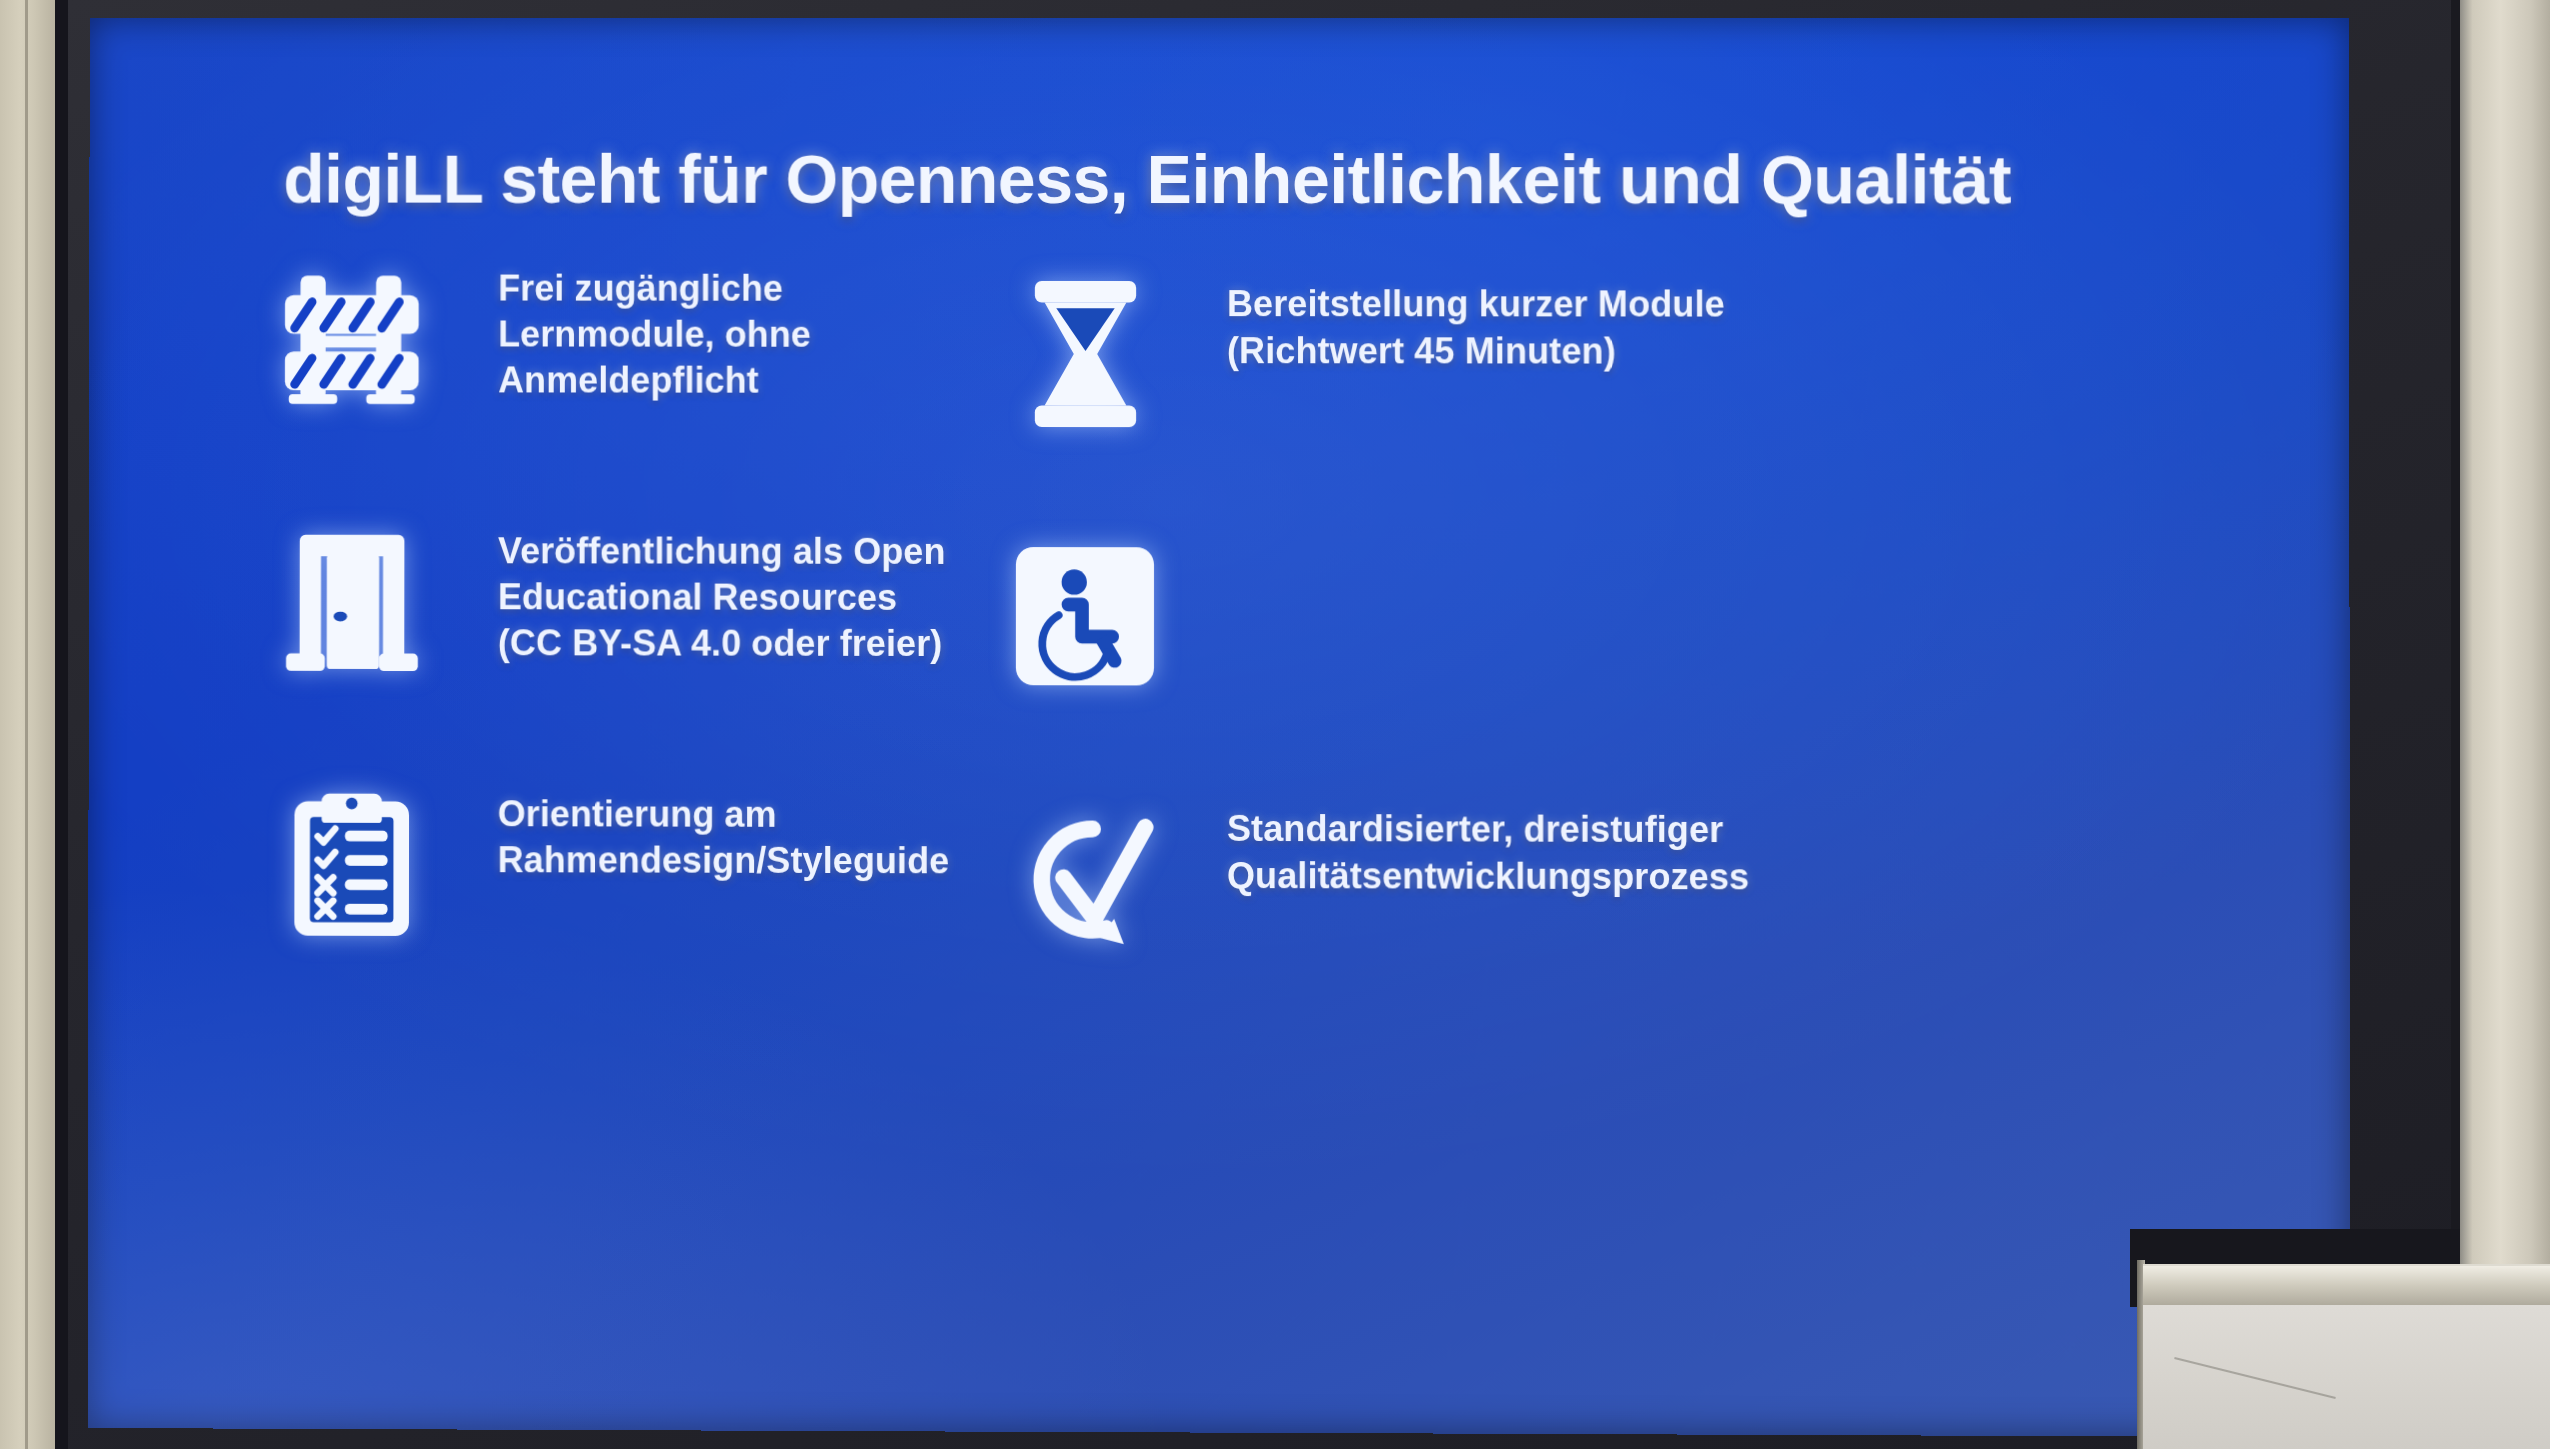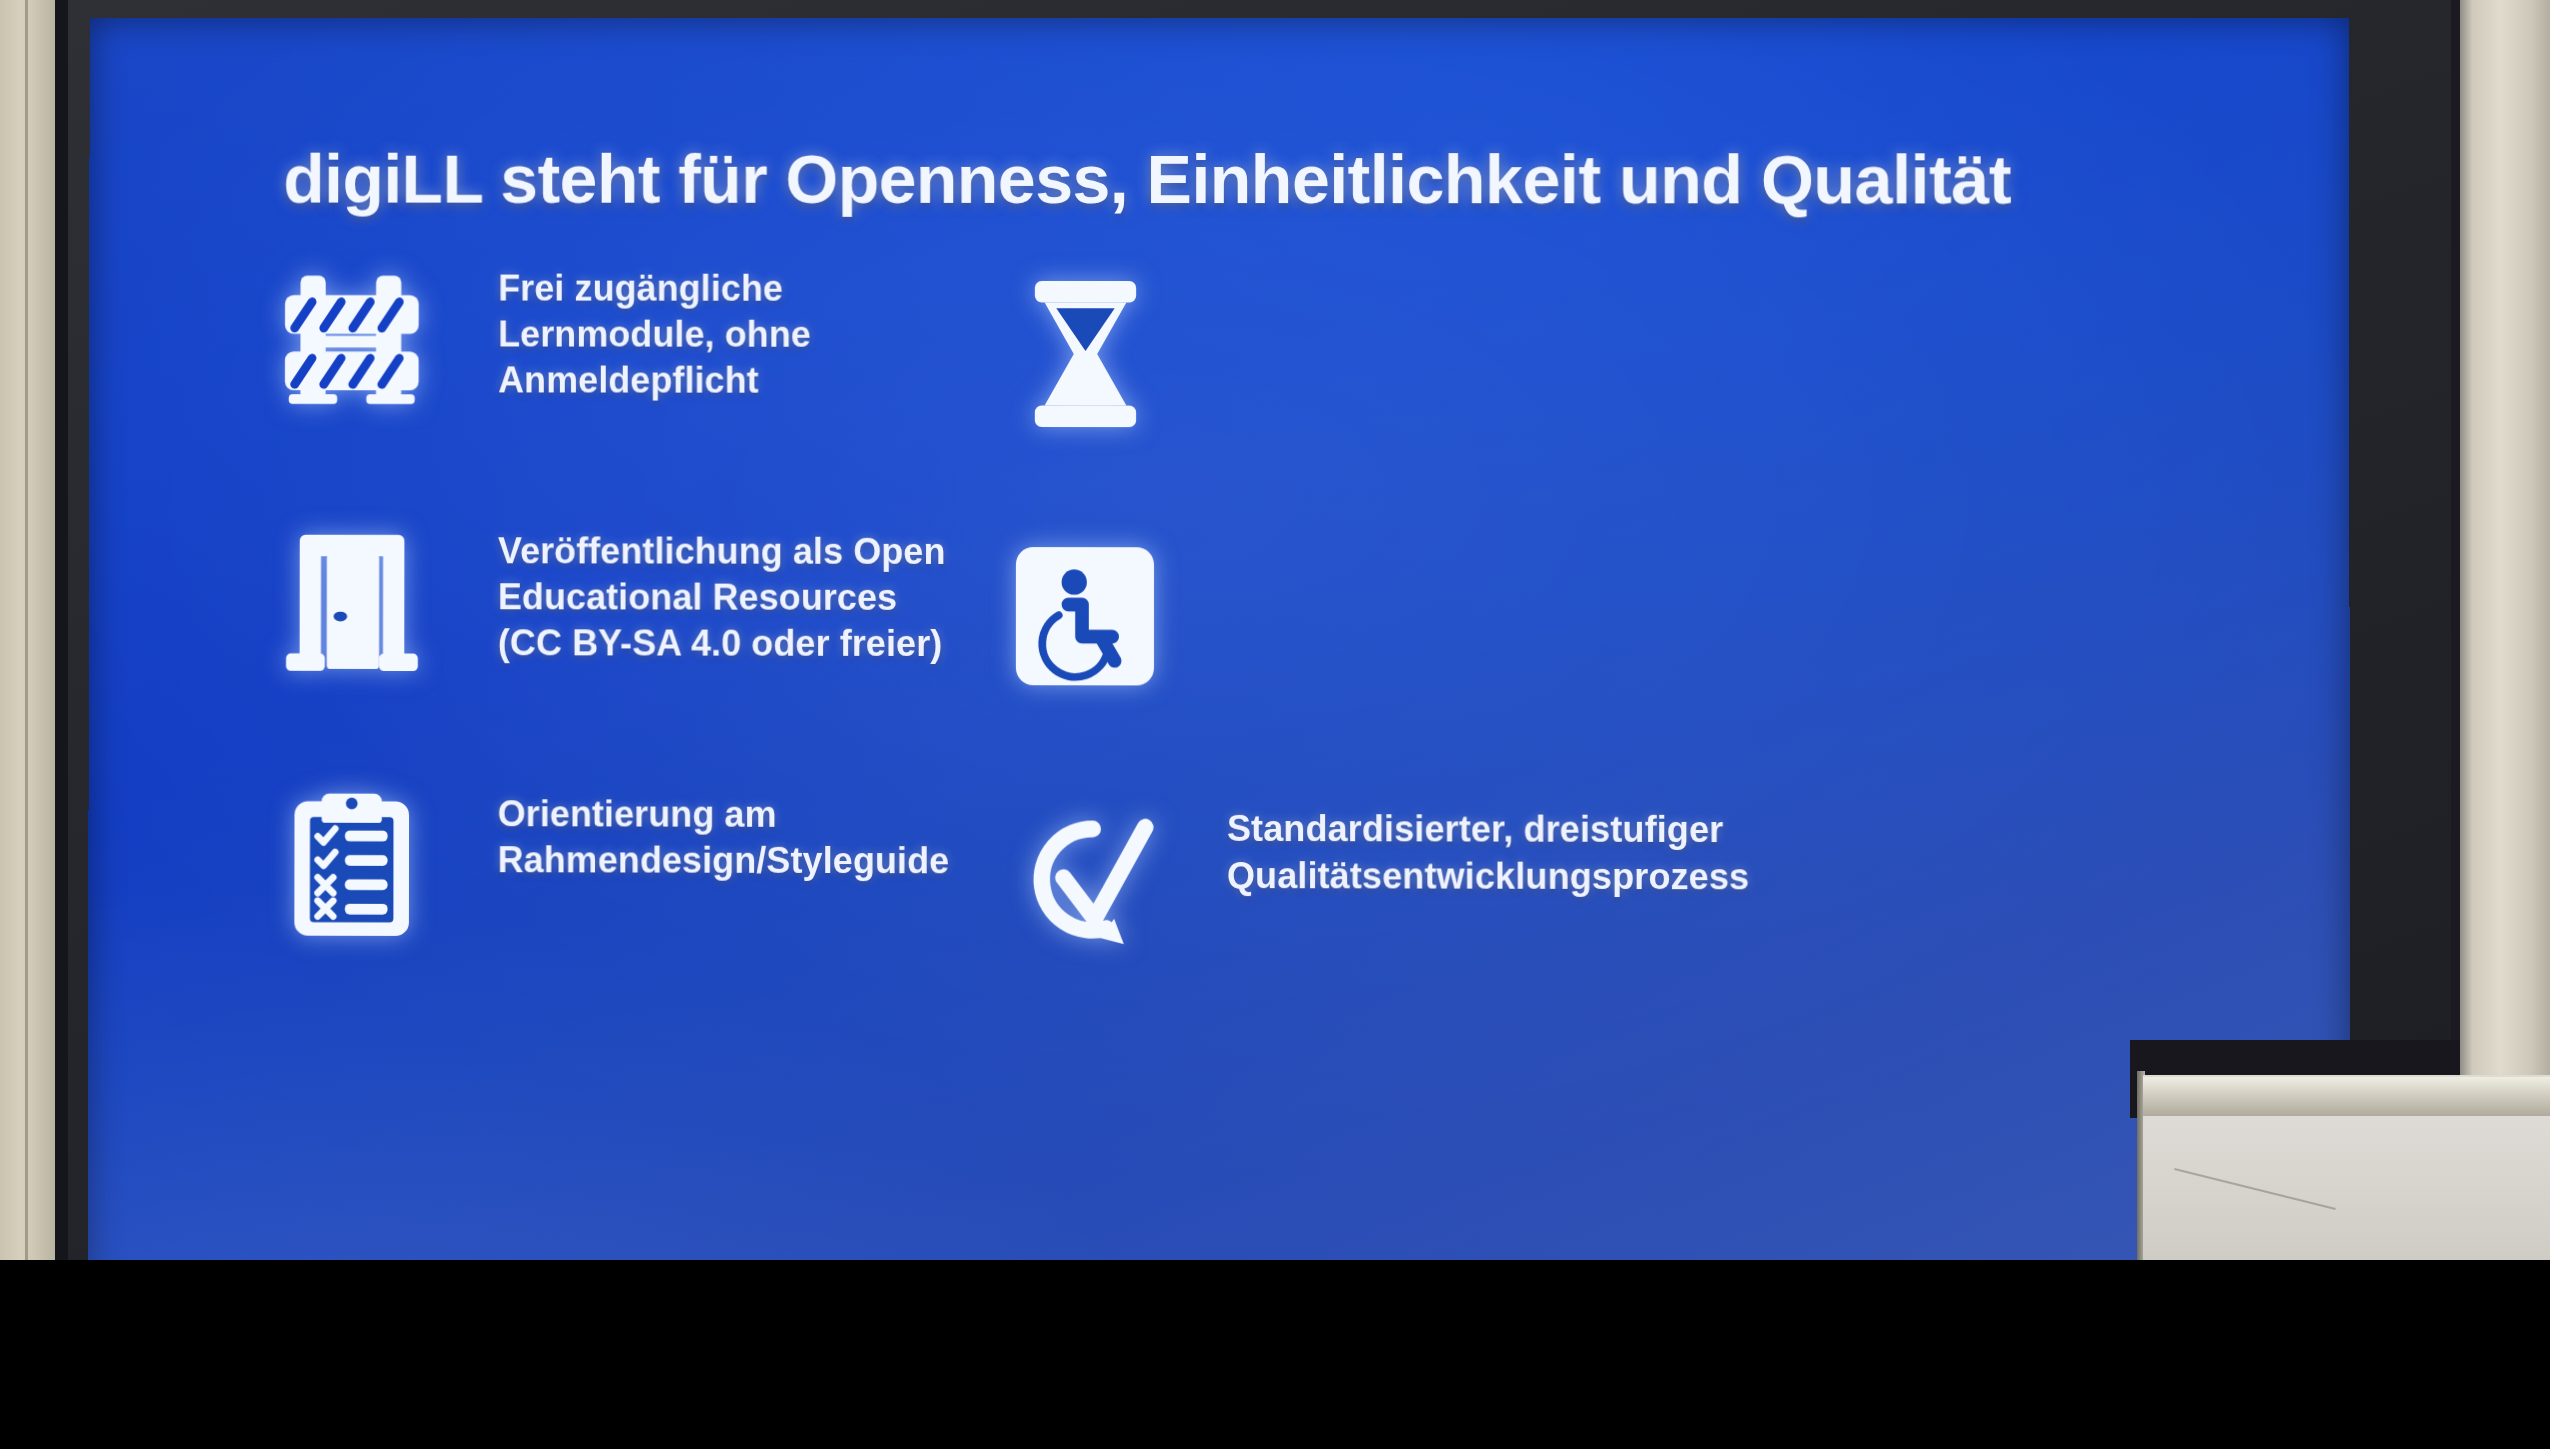--- a/index.html
+++ b/index.html
@@ -11,21 +11,21 @@
     width: 2550px;
     height: 1449px;
     overflow: hidden;
     font-family: "Liberation Sans", sans-serif;
   }
 
   
   #scene {
     position: relative;
     width: 2550px;
-    height: 1260px;
+    height: 1449px;
     background: #2b2b30;
     overflow: hidden;
   }
 
   
   .wall-left {
     position: absolute;
     left: 0; top: 0;
     width: 55px; height: 1449px;
     background: linear-gradient(90deg,#c9c3b0 0%, #d6d0bd 38%, #cdc7b4 62%, #b9b3a1 100%);
@@ -323,20 +323,24 @@
             <div class="row-icon">
               <svg width="113" height="150" viewBox="0 0 116 154">
                 <g fill="#f4f8ff">
                   <rect x="6" y="2" width="104" height="22" rx="7"></rect>
                   <rect x="6" y="130" width="104" height="22" rx="7"></rect>
                   <path d="M16 24 h84 l-30 53 l30 53 H16 l30 -53 z"></path>
                 </g>
                 <path d="M28 30 h60 l-30 44 z" fill="#1a4ab8"></path>
               </svg>
             </div>
+            <div class="row-text">
+              <span class="ln">Bereitstellung kurzer Module</span>
+              <span class="ln">(Richtwert 45 Minuten)</span>
+            </div>
           </div>
 
           <div class="row row-2">
             <div class="row-icon">
               <svg width="142" height="142" viewBox="0 0 146 146">
                 <rect x="2" y="2" width="142" height="142" rx="18" fill="#f4f8ff"></rect>
                 <g fill="#1a4ab8">
                   <circle cx="62" cy="38" r="13"></circle>
                   <path d="M56 54 h14 a7 7 0 0 1 7 7 v26 h24 a7 7 0 0 1 0 14 H70 a7 7 0 0 1 -7 -7 V68 h-7 a7 7 0 0 1 0 -14 z"></path>
                   <path d="M96 92 l14 24 a7 7 0 0 1 -12 7 l-14 -24 z"></path>

